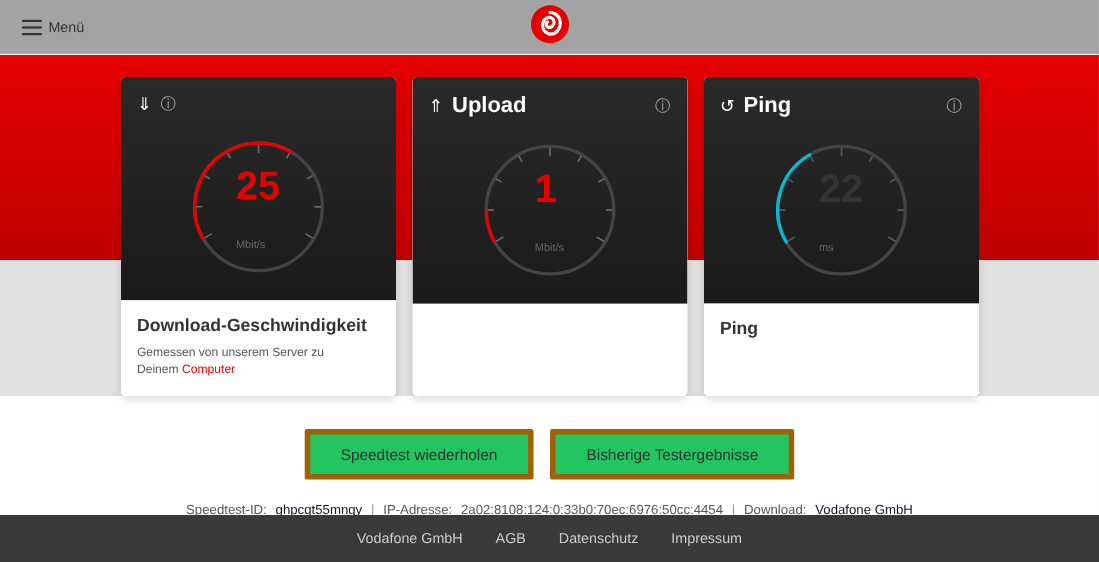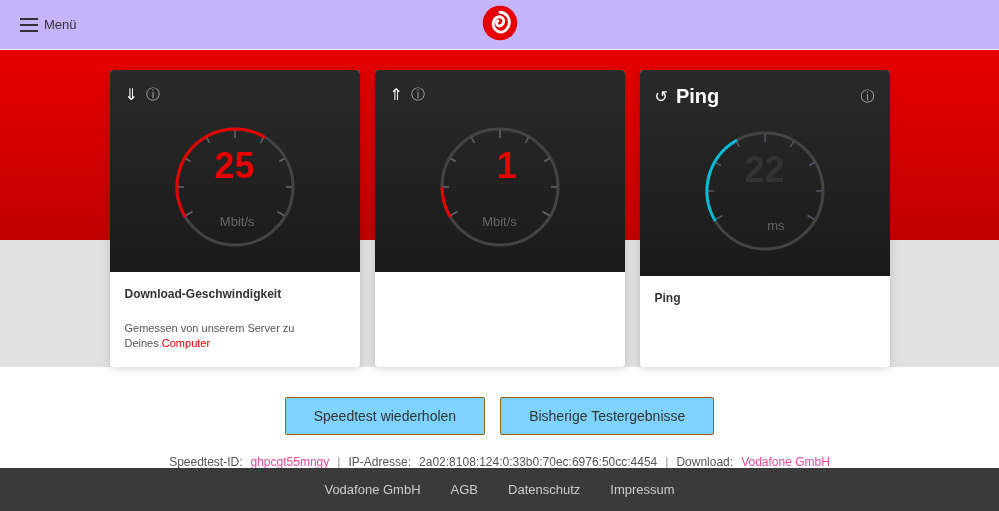--- a/index.html
+++ b/index.html
@@ -6,21 +6,21 @@
     body {
       font-family: Arial, sans-serif;
       background: #f5f5f5;
       width: 999px;
       min-height: 511px;
       overflow-x: hidden;
     }
 
     
     .header {
-      background: #c4b5fd;
+      background: #a3a3a3;
       display: flex;
       align-items: center;
       padding: 0 20px;
       height: 50px;
       border-bottom: 1px solid #eee;
       position: relative;
     }
     .menu-btn {
       display: flex;
       align-items: center;
@@ -108,45 +108,45 @@
     }
     .gauge-container svg {
       width: 150px;
       height: 150px;
     }
     .gauge-value {
       position: absolute;
       top: 50%;
       left: 50%;
       transform: translate(-50%, -48%);
-      text-align: right;
+      text-align: left;
     }
     .gauge-number {
       font-size: 36px;
       font-weight: bold;
       color: #e60000;
       line-height: 1;
     }
     .gauge-unit {
-      font-size: 13px;
+      font-size: 10px;
       color: #666;
       margin-top: 30px;
     }
 
     
     .card-bottom {
       padding: 15px;
       background: white;
       flex: 1;
     }
     .card-bottom-title {
-      font-size: 12px;
+      font-size: 16px;
       font-weight: bold;
       color: #333;
-      margin-bottom: 20px;
+      margin-bottom: 8px;
     }
     .card-bottom-desc {
       font-size: 11px;
       color: #555;
       line-height: 1.4;
     }
     .card-bottom-desc a {
       color: #e60000;
       text-decoration: none;
     }
@@ -160,40 +160,40 @@
       align-items: center;
       gap: 20px;
     }
 
     .btn-row {
       display: flex;
       gap: 15px;
     }
     .btn {
       padding: 10px 28px;
-      border: 1px solid #a16207;
-      background: #7dd3fc;
+      border: 5px solid #a16207;
+      background: #22c55e;
       font-size: 14px;
       color: #333;
       cursor: pointer;
       border-radius: 2px;
     }
 
     .info-row {
       font-size: 12px;
       color: #555;
       display: flex;
       gap: 8px;
       align-items: center;
     }
     .info-row .separator {
       color: #999;
     }
     .info-row a {
-      color: #ec4899;
+      color: #0f172a;
       text-decoration: none;
     }
 
     
     .footer {
       background: #3a3a3a;
       color: #ccc;
       display: flex;
       justify-content: center;
       gap: 30px;
@@ -263,30 +263,31 @@
           <div class="gauge-number">25</div>
           <div class="gauge-unit">Mbit/s</div>
         </div>
       </div>
     </div>
     <div class="card-bottom">
       <div class="card-bottom-title">Download-Geschwindigkeit</div>
       <div class="card-bottom-desc">
         <span>Gemessen von unserem Server zu</span>
         <br>
-        <span>Deines</span>
+        <span>Deinem</span>
         <a href="#">Computer</a>
       </div>
     </div>
   </div>
 
   <div class="card">
     <div class="card-top">
       <div class="card-header">
         <span class="card-icon">⇑</span>
+        <span class="card-title">Upload</span>
         <span class="card-info">ⓘ</span>
       </div>
       <div class="gauge-container">
         <svg viewBox="0 0 150 150">
           <circle cx="75" cy="75" r="58" fill="none" stroke="#444" stroke-width="3"></circle>
           <g stroke="#666" stroke-width="1.5">
             <line x1="75" y1="18" x2="75" y2="26" transform="rotate(-120 75 75)"></line>
             <line x1="75" y1="18" x2="75" y2="24" transform="rotate(-90 75 75)"></line>
             <line x1="75" y1="18" x2="75" y2="24" transform="rotate(-60 75 75)"></line>
             <line x1="75" y1="18" x2="75" y2="24" transform="rotate(-30 75 75)"></line>

